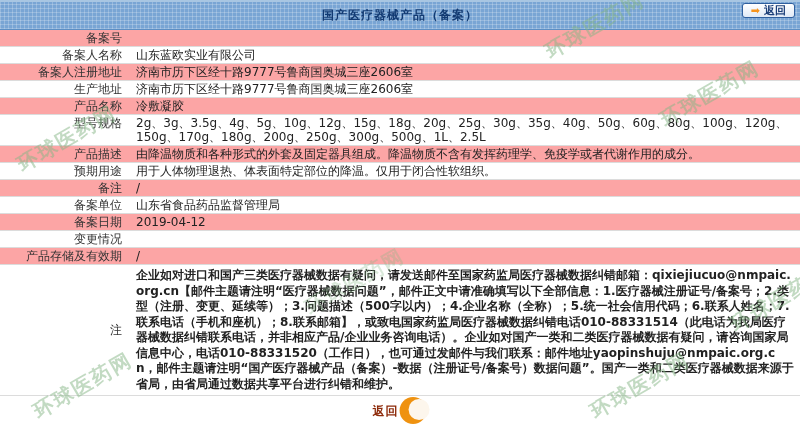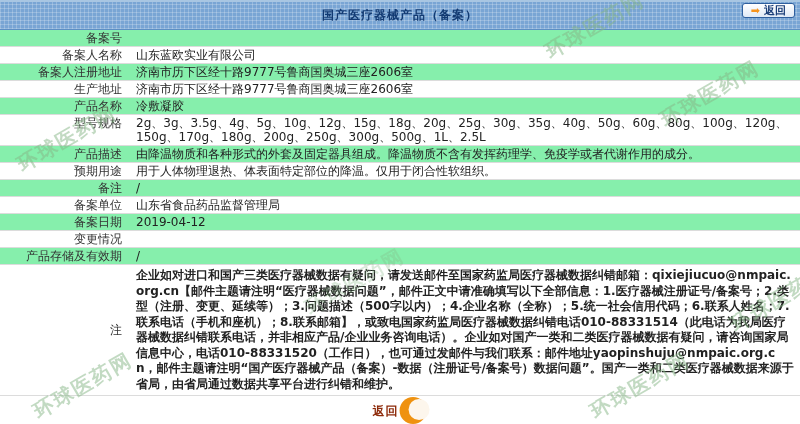--- a/index.html
+++ b/index.html
@@ -51,21 +51,21 @@
   .back-btn .back-label { font-weight: bold; color: #1c3f79; font-size: 11px; line-height: 11px; }
 
   
   .info-table { width: 100%; }
   .row {
     display: flex;
     min-height: 16px;
     border-bottom: 1px solid #dcdcdc;
     background: #ffffff;
   }
-  .row.alt { background: #86efac; }
+  .row.alt { background: #fca5a5; }
   .row .label {
     flex: none;
     width: 127px;
     text-align: right;
     padding: 1px 5px 1px 0;
     line-height: 14px;
     color: #333;
   }
   .row .value {
     flex: 1;

